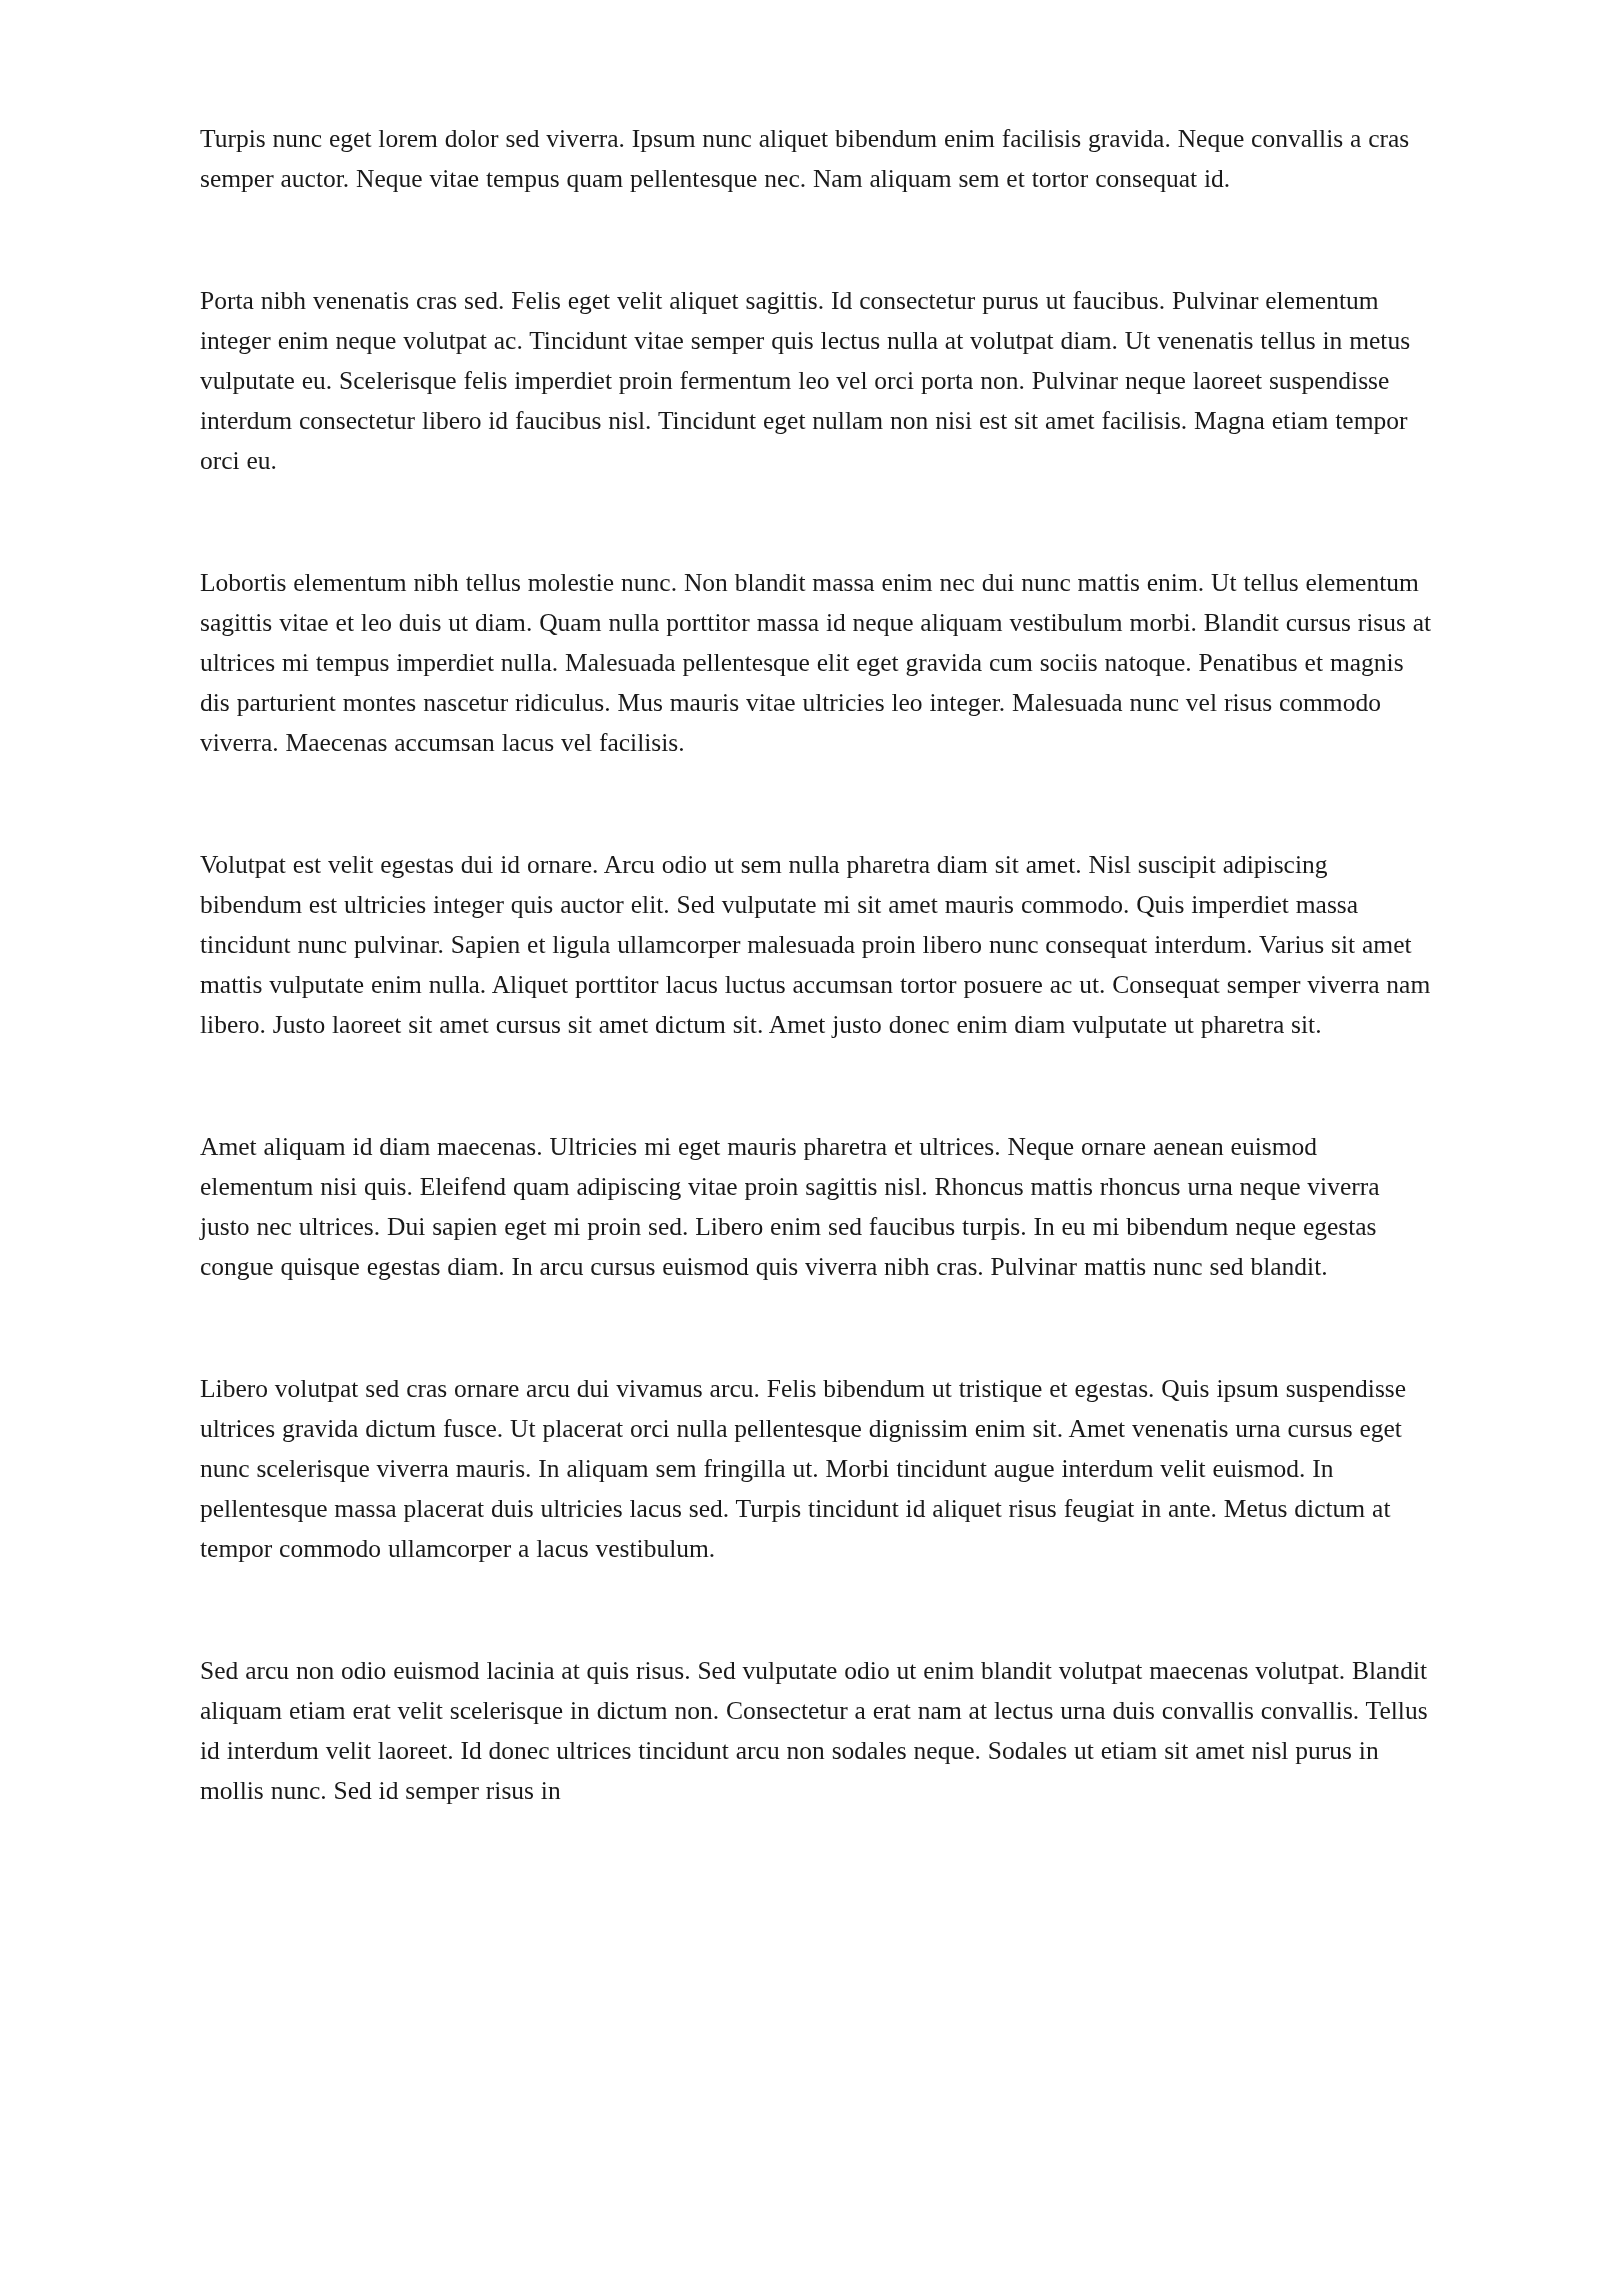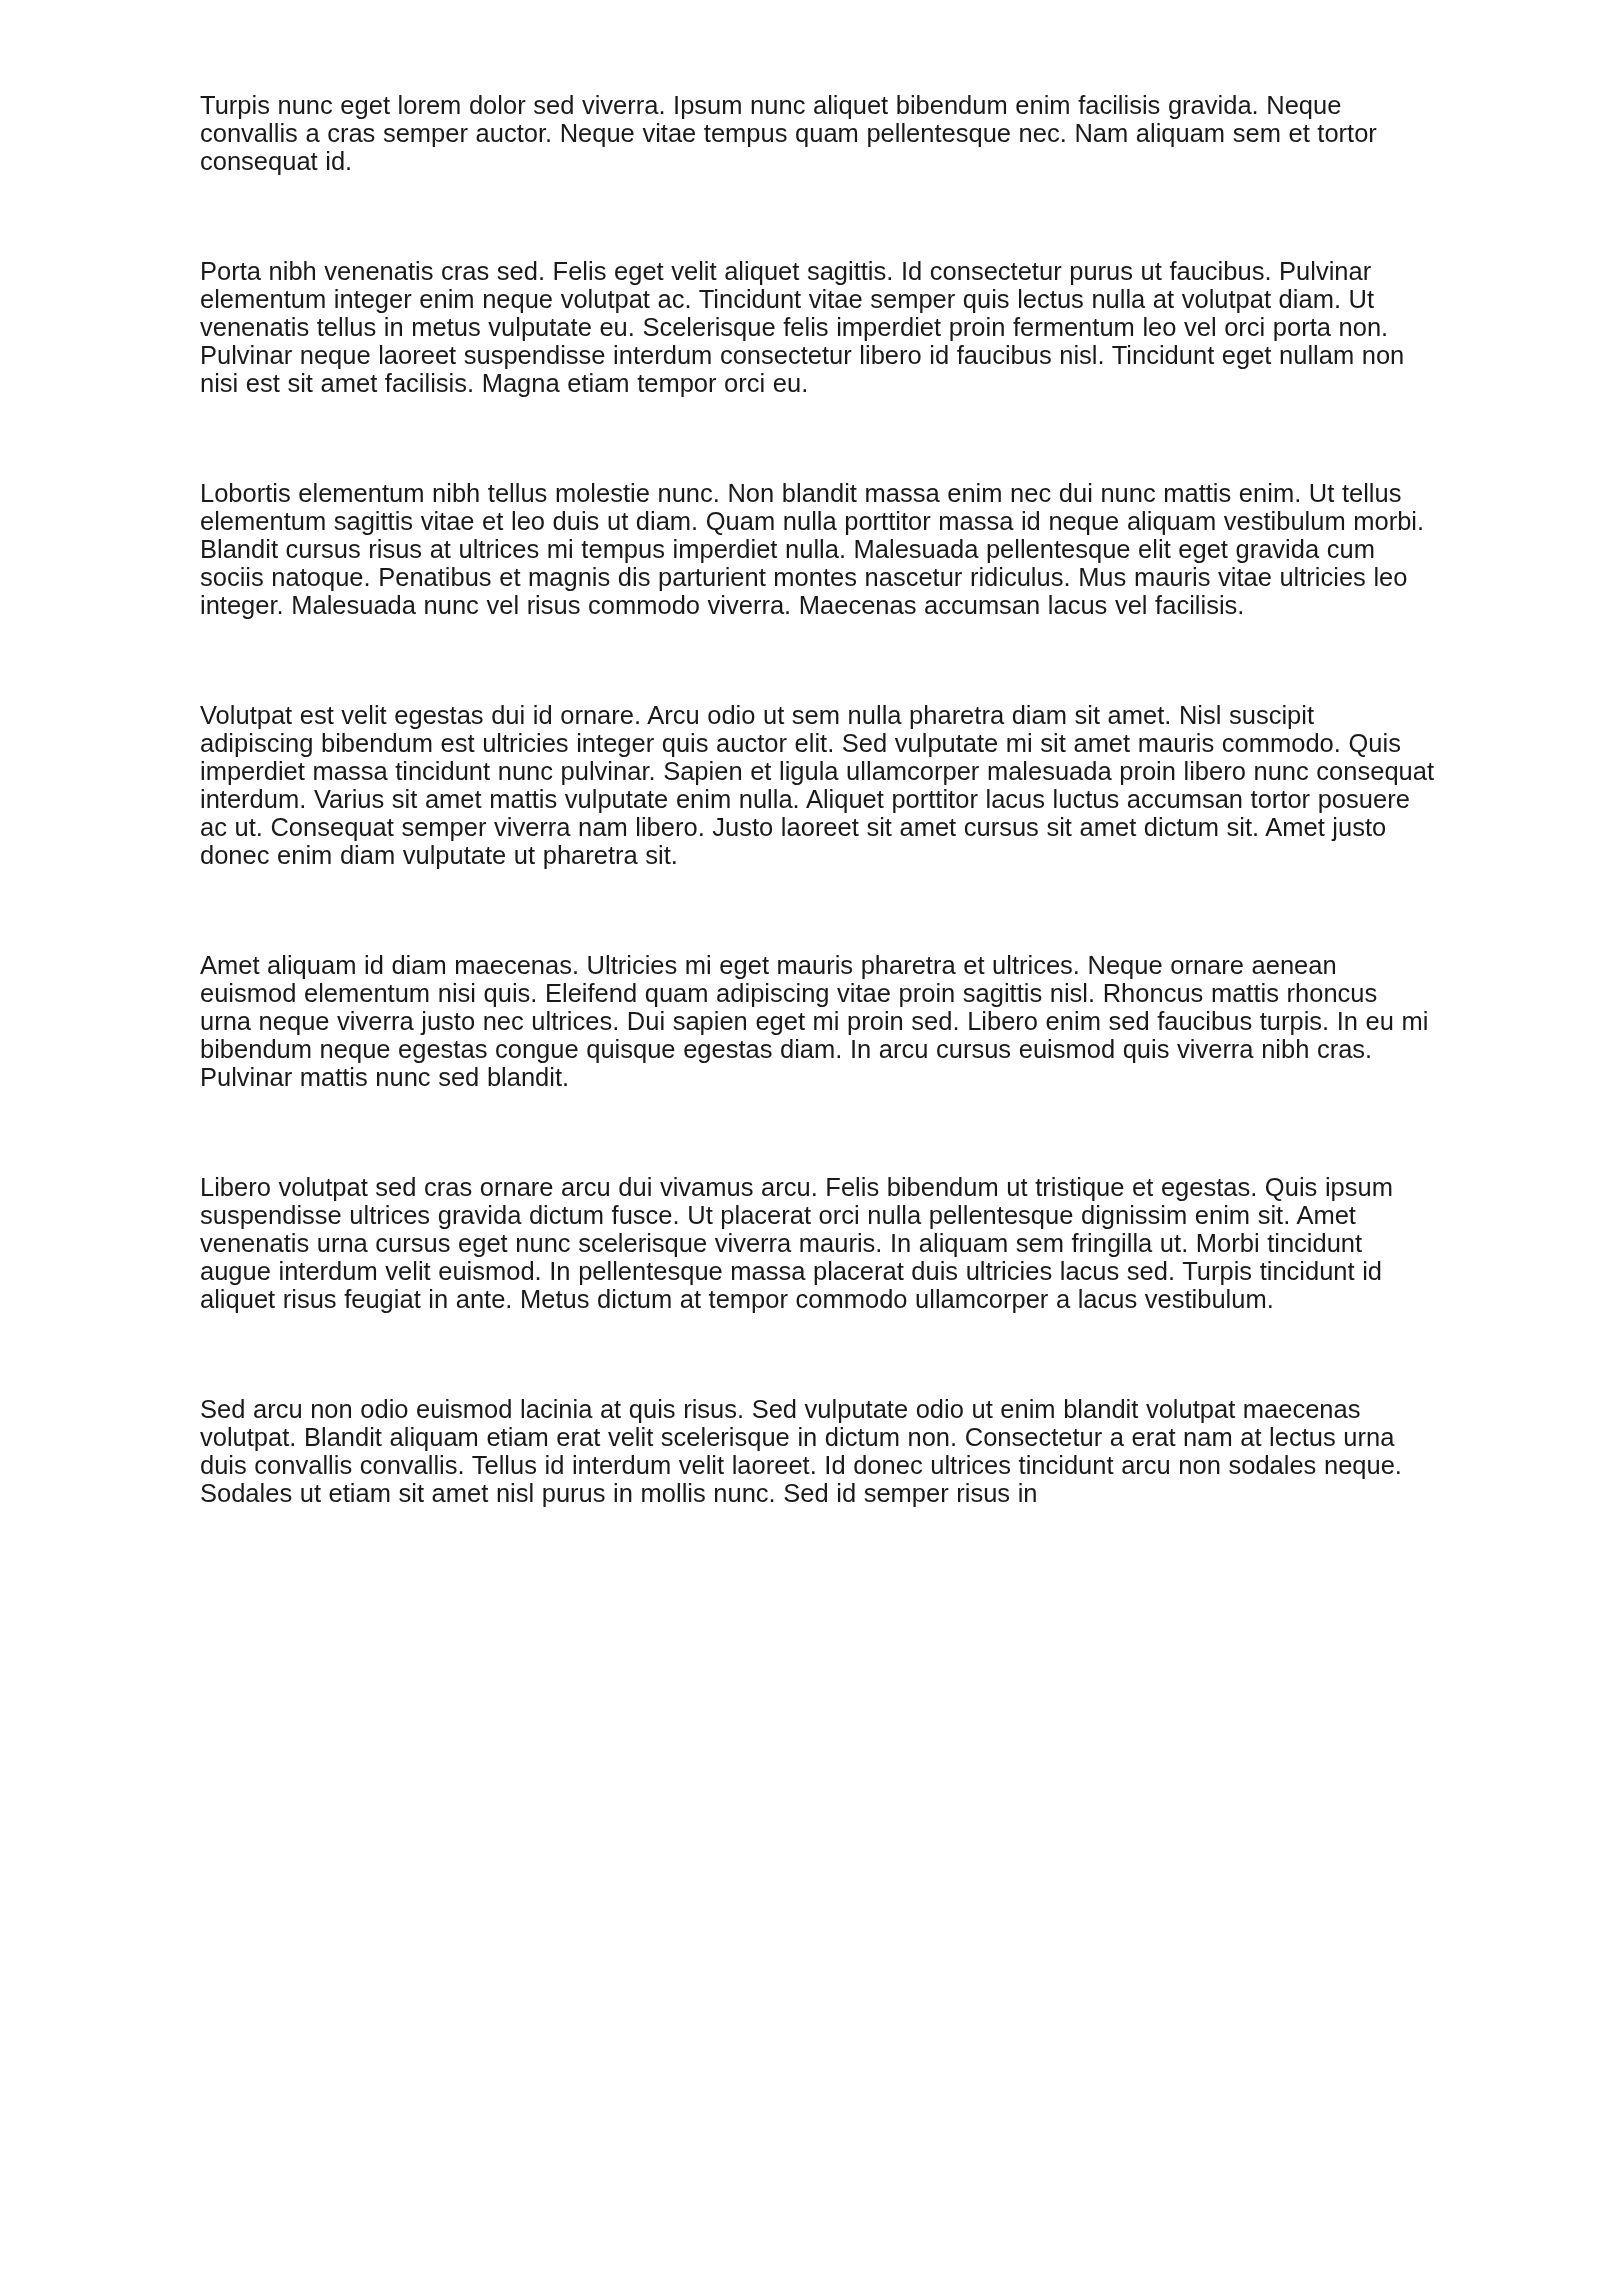--- a/index.html
+++ b/index.html
@@ -14,25 +14,25 @@
       height: 2293px;
       overflow: hidden;
     }
 
     
     .doc-page {
       box-sizing: border-box;
       width: 1621px;
       height: 2293px;
       background: #ffffff;
-      padding: 91px 186px 0 200px;
+      padding: 119px 186px 0 200px;
       overflow: hidden;
-      font-family: Liberation Sans, sans-serif;
+      font-family: Liberation Serif, serif;
       font-size: 25.5px;
-      line-height: 28px;
+      line-height: 40px;
       color: #1a1a1a;
       text-align: left;
       -webkit-font-smoothing: antialiased;
     }
 
     .doc-page p {
       margin: 0 0 82px 0;
       max-width: 1235px;
       word-spacing: 0.5px;
     }

